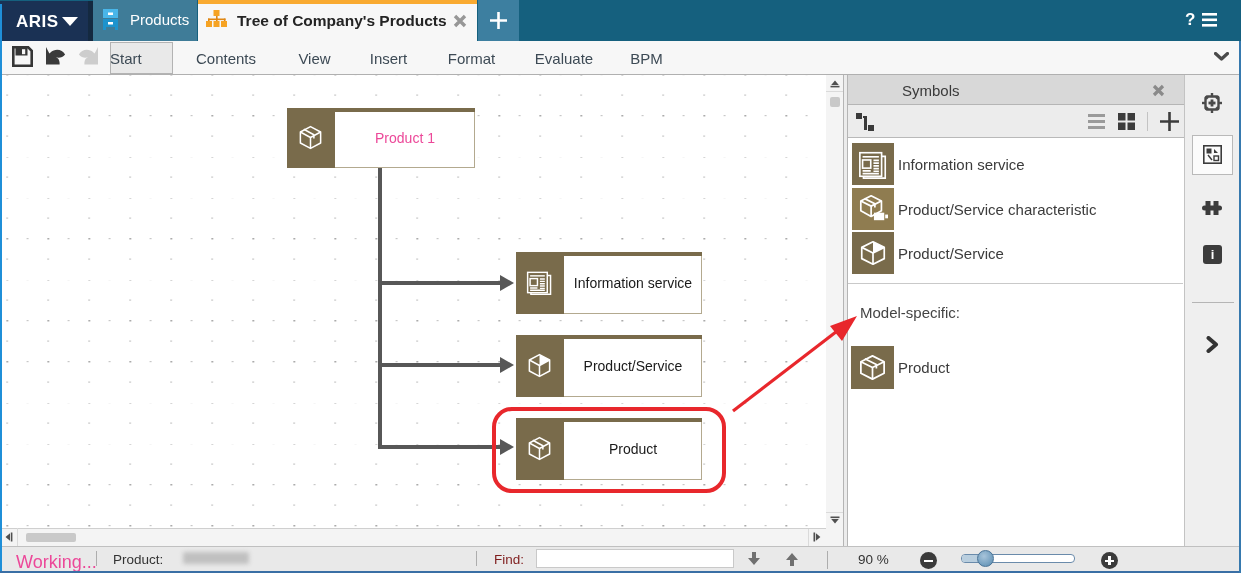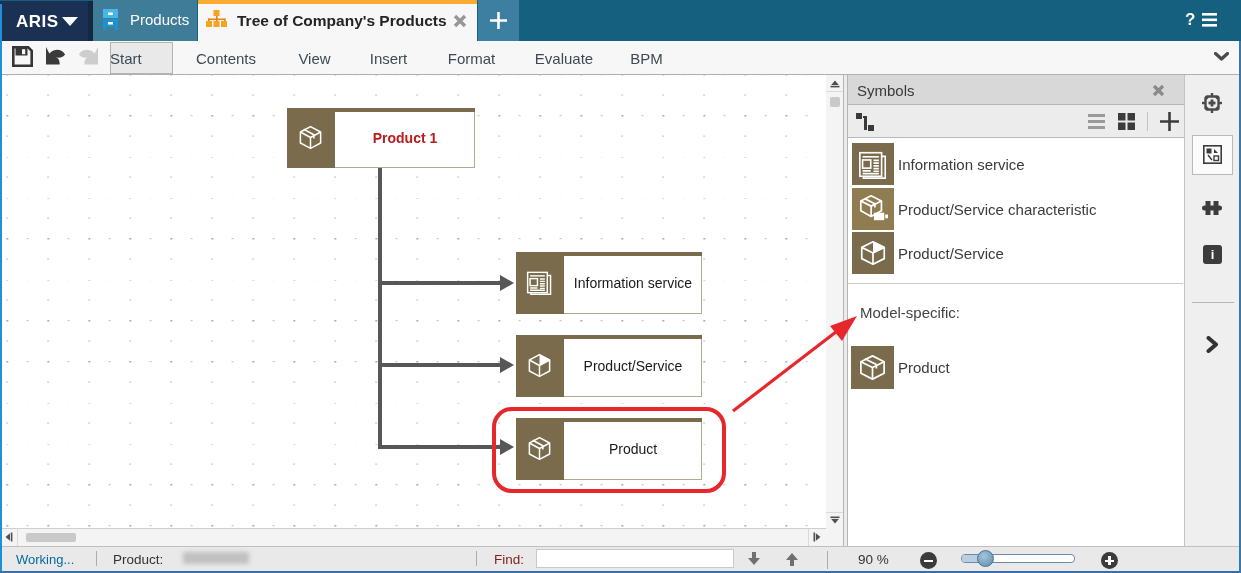--- a/index.html
+++ b/index.html
@@ -140,21 +140,21 @@
 <div class="abs" style="left:297px;top:123px;">
   <svg width="27" height="29" viewBox="0 0 32 32" preserveAspectRatio="none">
     <g stroke="#fff" stroke-width="1.8" fill="none" stroke-linejoin="round">
       <path d="M16 4 L28 10 L28 22 L16 28 L4 22 L4 10 Z"></path>
       <path d="M4 10 L16 16 L28 10"></path>
       <path d="M16 16 L16 28"></path>
       <path d="M8 7 L20 13 L20 17"></path>
     </g>
   </svg>
 </div>
-<div class="abs" style="left:335px;top:108px;width:140px;height:60px;display:flex;align-items:center;justify-content:center;font-size:14px;color:#b91c1c;font-weight:bold;">Product 1</div>
+<div class="abs" style="left:335px;top:108px;width:140px;height:60px;display:flex;align-items:center;justify-content:center;font-size:14px;color:#ec4899;">Product 1</div>
 
 <div class="abs" style="left:516px;top:252px;width:186px;height:62px;background:#fff;border:1px solid #b3a98f;box-sizing:border-box;"></div>
 <div class="abs" style="left:516px;top:252px;width:186px;height:4px;background:#796b4b;"></div>
 <div class="abs" style="left:516px;top:252px;width:48px;height:62px;background:#796b4b;"></div>
 <div class="abs" style="left:526px;top:270px;">
   <svg width="27" height="25" viewBox="0 0 33 32" preserveAspectRatio="none">
     <g stroke="#fff" stroke-width="1.8" fill="none">
       <rect x="2" y="3" width="24" height="26"></rect>
       <path d="M26 7 H30 V31 H6 v-2"></path>
       <path d="M5 7.5 H23"></path>
@@ -235,21 +235,21 @@
 <div class="abs" style="left:808px;top:529px;width:1px;height:17px;background:#dadada;"></div>
 <div class="abs" style="left:813px;top:532px;">
     <svg width="8" height="10">
       <rect x="0.5" y="0.5" width="1.6" height="9" fill="#4f4f4f"></rect>
       <path d="M7.4 5 L2.9 1.2 V8.8 Z" fill="#4f4f4f"></path>
     </svg>
   </div>
 
 <div class="abs" style="left:848px;top:75px;width:336px;height:471px;background:#fff;"></div>
 <div class="abs" style="left:848px;top:75px;width:336px;height:30px;background:#d8d8d8;border-bottom:1px solid #b5b5b5;box-sizing:border-box;"></div>
-<div class="abs" style="left:857px;top:82px;font-size:15px;color:#3a3a3a;">Symbols</div>
+<div class="abs" style="left:902px;top:82px;font-size:15px;color:#3a3a3a;">Symbols</div>
 <div class="abs" style="left:1152px;top:84px;">
   <svg width="13" height="13" viewBox="0 0 13 13">
     <path d="M2 2 L11 11 M11 2 L2 11" stroke="#8a8a8a" stroke-width="3.2" stroke-linecap="butt"></path>
   </svg>
 </div>
 <div class="abs" style="left:848px;top:105px;width:336px;height:33px;background:#ececec;border-bottom:1px solid #b9b9b9;box-sizing:border-box;"></div>
 
 <div class="abs" style="left:856px;top:112px;">
   <svg width="20" height="20" viewBox="0 0 20 20">
     <rect x="0" y="1" width="6" height="6" fill="#3a3a3a"></rect>
@@ -388,21 +388,21 @@
 <div class="abs" style="left:1203px;top:245px;width:19px;height:19px;background:#3c3c3c;border-radius:3px;color:#fff;font-size:13px;font-weight:bold;text-align:center;line-height:19px;">i</div>
 
 <div class="abs" style="left:1192px;top:302px;width:42px;height:1px;background:#b5b5b5;"></div>
 <div class="abs" style="left:1206px;top:336px;">
   <svg width="13" height="17" viewBox="0 0 13 17">
     <path d="M2.5 2 L10 8.5 L2.5 15" fill="none" stroke="#333" stroke-width="4" stroke-linecap="round" stroke-linejoin="round"></path>
   </svg>
 </div>
 
 <div class="abs" style="left:0;top:546px;width:1241px;height:25px;background:#e9e9e9;border-top:1px solid #c0c0c0;box-sizing:border-box;"></div>
-<div class="abs" style="left:16px;top:552px;font-size:13px;color:#0369a1;">Working...</div>
+<div class="abs" style="left:16px;top:552px;font-size:18px;color:#ec4899;">Working...</div>
 <div class="abs" style="left:96px;top:551px;width:1px;height:15px;background:#adadad;"></div>
 <div class="abs" style="left:113px;top:552px;font-size:13.5px;color:#333;">Product:</div>
 <div class="abs" style="left:183px;top:552px;width:66px;height:12px;background:#c0c0c0;border-radius:2px;filter:blur(2px);"></div>
 <div class="abs" style="left:476px;top:551px;width:1px;height:15px;background:#adadad;"></div>
 <div class="abs" style="left:494px;top:552px;font-size:13.5px;color:#7f1d1d;">Find:</div>
 <div class="abs" style="left:536px;top:549px;width:198px;height:19px;background:#fff;border:1px solid #c9c9c9;box-sizing:border-box;"></div>
 
 <div class="abs" style="left:746px;top:551px;">
   <svg width="16" height="16" viewBox="0 0 16 16">
     <path d="M6 1 H10 V7 H14 L8 14 L2 7 H6 Z" fill="#707070"></path>

